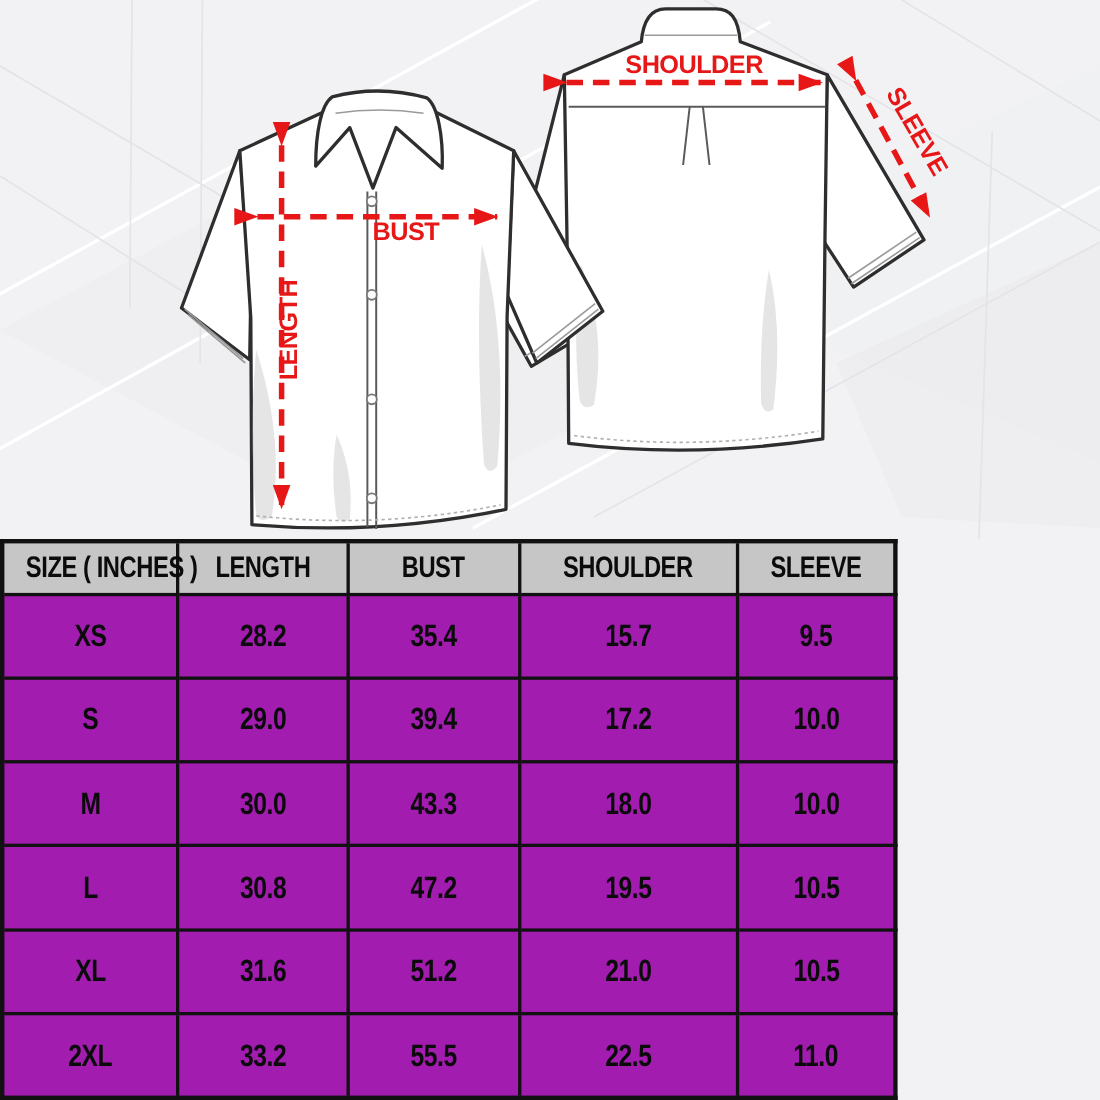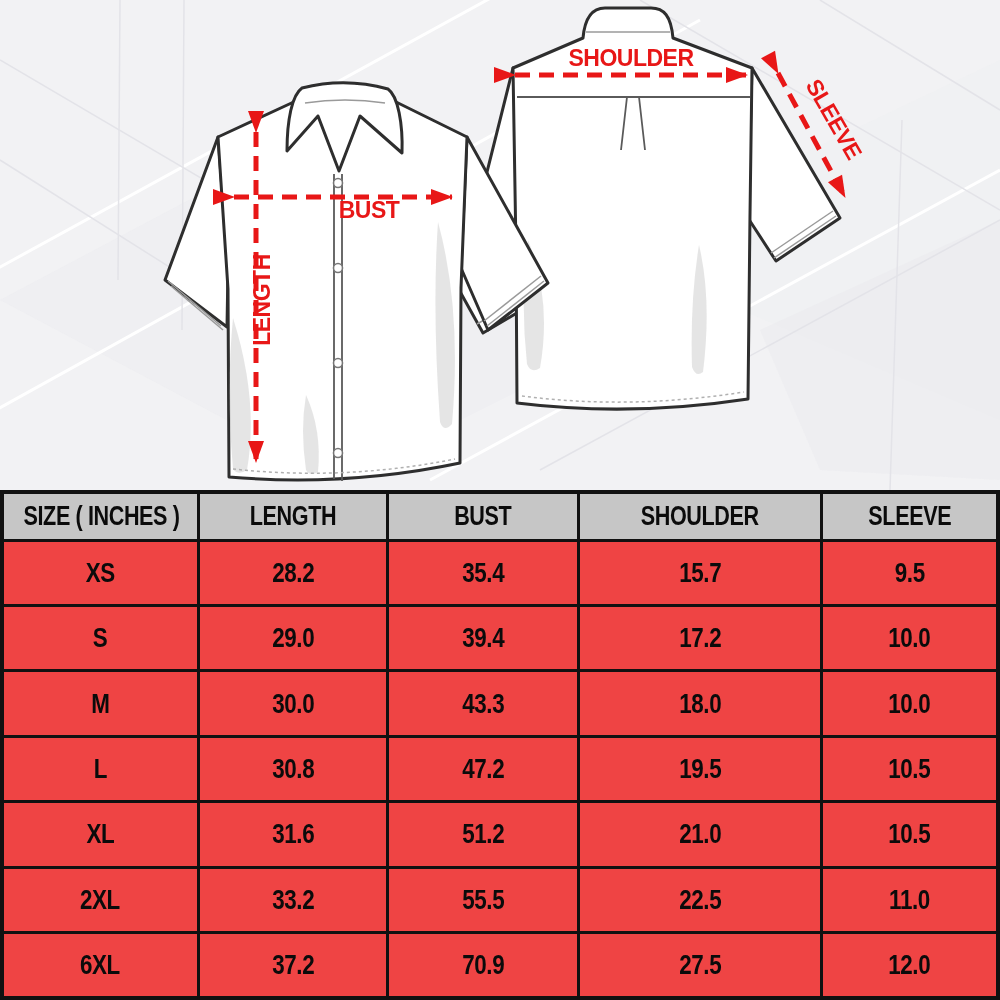--- a/index.html
+++ b/index.html
@@ -22,27 +22,27 @@
   .shade{fill:#cfcfcf;opacity:.55;stroke:none;}
   .btn{fill:#ffffff;stroke:#777;stroke-width:1.6;}
   .measure-line{fill:none;stroke:var(--accent);stroke-width:5;stroke-dasharray:15 9;}
   .arrowhead{fill:var(--accent);}
   .measure-label{fill:var(--accent);font-family:"Liberation Sans",sans-serif;
     font-weight:700;font-size:23px;letter-spacing:-.5px;}
   .bg-line-w{stroke:#ffffff;stroke-width:3;fill:none;}
   .bg-line-g{stroke:#e3e3e8;stroke-width:1.5;fill:none;}
   .bg-poly{stroke:none;}
 
-  .size-table{position:absolute;left:0;top:490px;width:1000px;height:510px;
+  .size-table{position:absolute;left:0;top:490px;width:816px;height:510px;
     border-collapse:collapse;table-layout:fixed;background:#fff;
     border:4px solid var(--table-border);}
   .size-table th,.size-table td{border:3px solid var(--table-border);
     text-align:center;vertical-align:middle;padding:0;color:#0b0b0b;}
   .size-table thead tr{height:48px;background:var(--header-bg);}
-  .size-table tbody tr{height:38px;background:#ef4444;}
+  .size-table tbody tr{height:38px;background:#a21caf;}
   .cond{display:inline-block;transform:scaleX(.8);transform-origin:center;
     font-weight:700;font-size:28px;letter-spacing:-.5px;line-height:1;white-space:nowrap;}
   .size-table thead .cond{font-size:27px;}
 </style>
 </head>
 <body>
 
 <div class="stage">
 
   <div class="diagram-wrap">
@@ -178,23 +178,16 @@
           <td><span class="cond">21.0</span></td>
           <td><span class="cond">10.5</span></td>
         </tr>
         <tr>
           <td><span class="cond">2XL</span></td>
           <td><span class="cond">33.2</span></td>
           <td><span class="cond">55.5</span></td>
           <td><span class="cond">22.5</span></td>
           <td><span class="cond">11.0</span></td>
         </tr>
-        <tr>
-          <td><span class="cond">6XL</span></td>
-          <td><span class="cond">37.2</span></td>
-          <td><span class="cond">70.9</span></td>
-          <td><span class="cond">27.5</span></td>
-          <td><span class="cond">12.0</span></td>
-        </tr>
       </tbody>
   </table>
 
 </div>
 
 </body></html>

